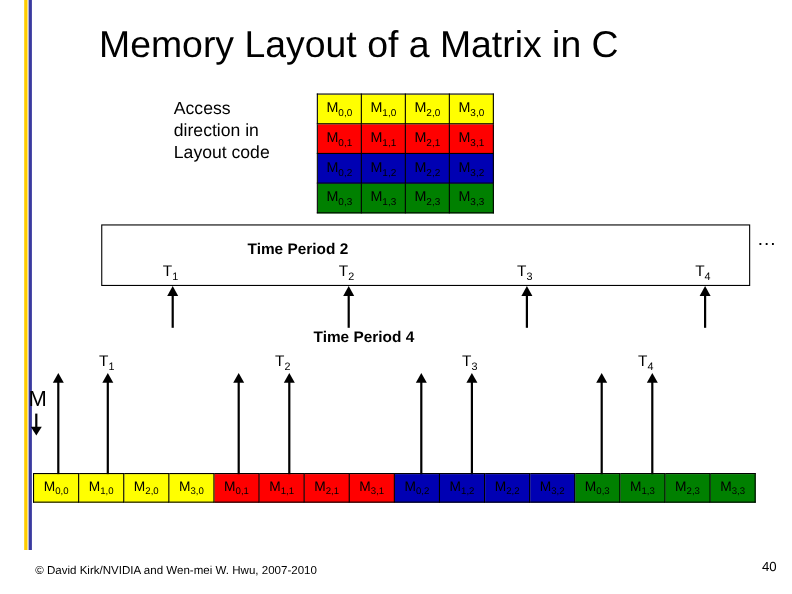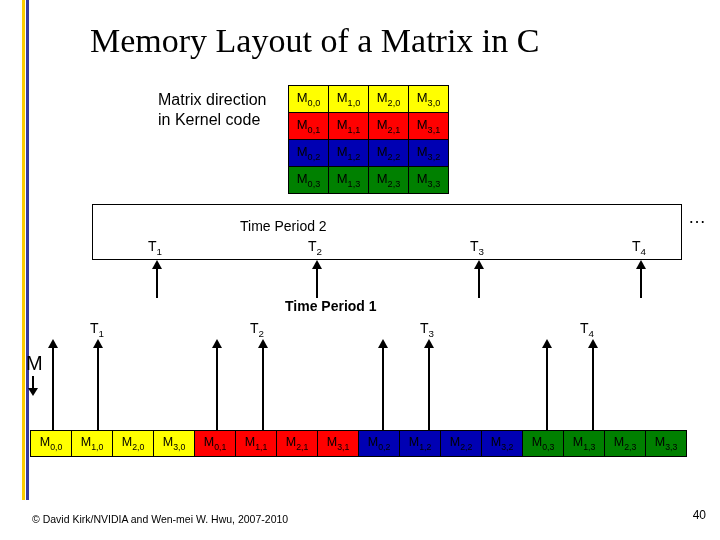--- a/index.html
+++ b/index.html
@@ -11,21 +11,21 @@
     overflow: hidden;
   }
   .left-rule {
     position: absolute; left: 22px; top: 0; bottom: 40px; width: 10px;
   }
   .left-rule .bar { position:absolute; top:0; bottom:0; width:3px; }
   .left-rule .y { left:0; background:#ffcc00; }
   .left-rule .b { left:4px; background:#3a3a9f; }
   .title {
     position: absolute; left: 90px; top: 22px;
-    font-family: Liberation Serif, serif;
+    font-family: Liberation Sans, sans-serif;
     font-size: 34px;
     text-align: center;
   }
   .access-label {
     position: absolute; left: 158px; top: 90px; width: 110px;
     font-size: 16px; line-height: 1.25;
   }
   
   .matrix {
     position: absolute; left: 288px; top: 85px;
@@ -41,22 +41,22 @@
   .r1 td { background: #ff0000; }
   .r2 td { background: #0000b3; color:#000; }
   .r3 td { background: #008000; }
   
   .tp2box {
     position: absolute; left: 92px; top: 204px; width: 590px; height: 56px;
     border: 1.5px solid #000;
     background: #fff;
   }
   .tp2label {
-    position: absolute; left: 240px; top: 218px;
-    font-weight: normal; font-size: 14px;
+    position: absolute; left: 225px; top: 218px;
+    font-weight: bold; font-size: 14px;
   }
   .ellipsis {
     position: absolute; left: 688px; top: 207px; font-size: 18px;
   }
   .tp2 .t { position:absolute; top: 238px; font-size: 14px; }
   .arrow-up {
     position:absolute; width: 0; height: 0;
   }
   .arrow-up .stem {
     position:absolute; left: 4px; width: 2px; background:#000;
@@ -109,21 +109,21 @@
 </head>
 <body>
 
 <div class="left-rule">
   <div class="bar y"></div>
     <div class="bar b"></div>
 </div>
 
 <div class="title">Memory Layout of a Matrix in C</div>
 
-<div class="access-label">Matrix direction in Kernel code</div>
+<div class="access-label">Access direction in Layout code</div>
 
 <table class="matrix">
   <tbody>
       <tr class="r0">
     <td>M<sub>0,0</sub></td>
     <td>M<sub>1,0</sub></td>
     <td>M<sub>2,0</sub></td>
     <td>M<sub>3,0</sub></td>
   </tr>
   <tr class="r1">
@@ -167,21 +167,21 @@
   </div>
 <div class="arrow-up a2" style="left:474px">
     <div class="head"></div>
     <div class="stem"></div>
   </div>
 <div class="arrow-up a2" style="left:636px">
     <div class="head"></div>
     <div class="stem"></div>
   </div>
 
-<div class="tp1label">Time Period 1</div>
+<div class="tp1label">Time Period 4</div>
 <div class="tp1">
   <span class="t" style="left:90px">T<sub>1</sub></span>
   <span class="t" style="left:250px">T<sub>2</sub></span>
   <span class="t" style="left:420px">T<sub>3</sub></span>
   <span class="t" style="left:580px">T<sub>4</sub></span>
 </div>
 <div class="arrow-up a1" style="left:48px">
     <div class="head"></div>
     <div class="stem"></div>
   </div>

